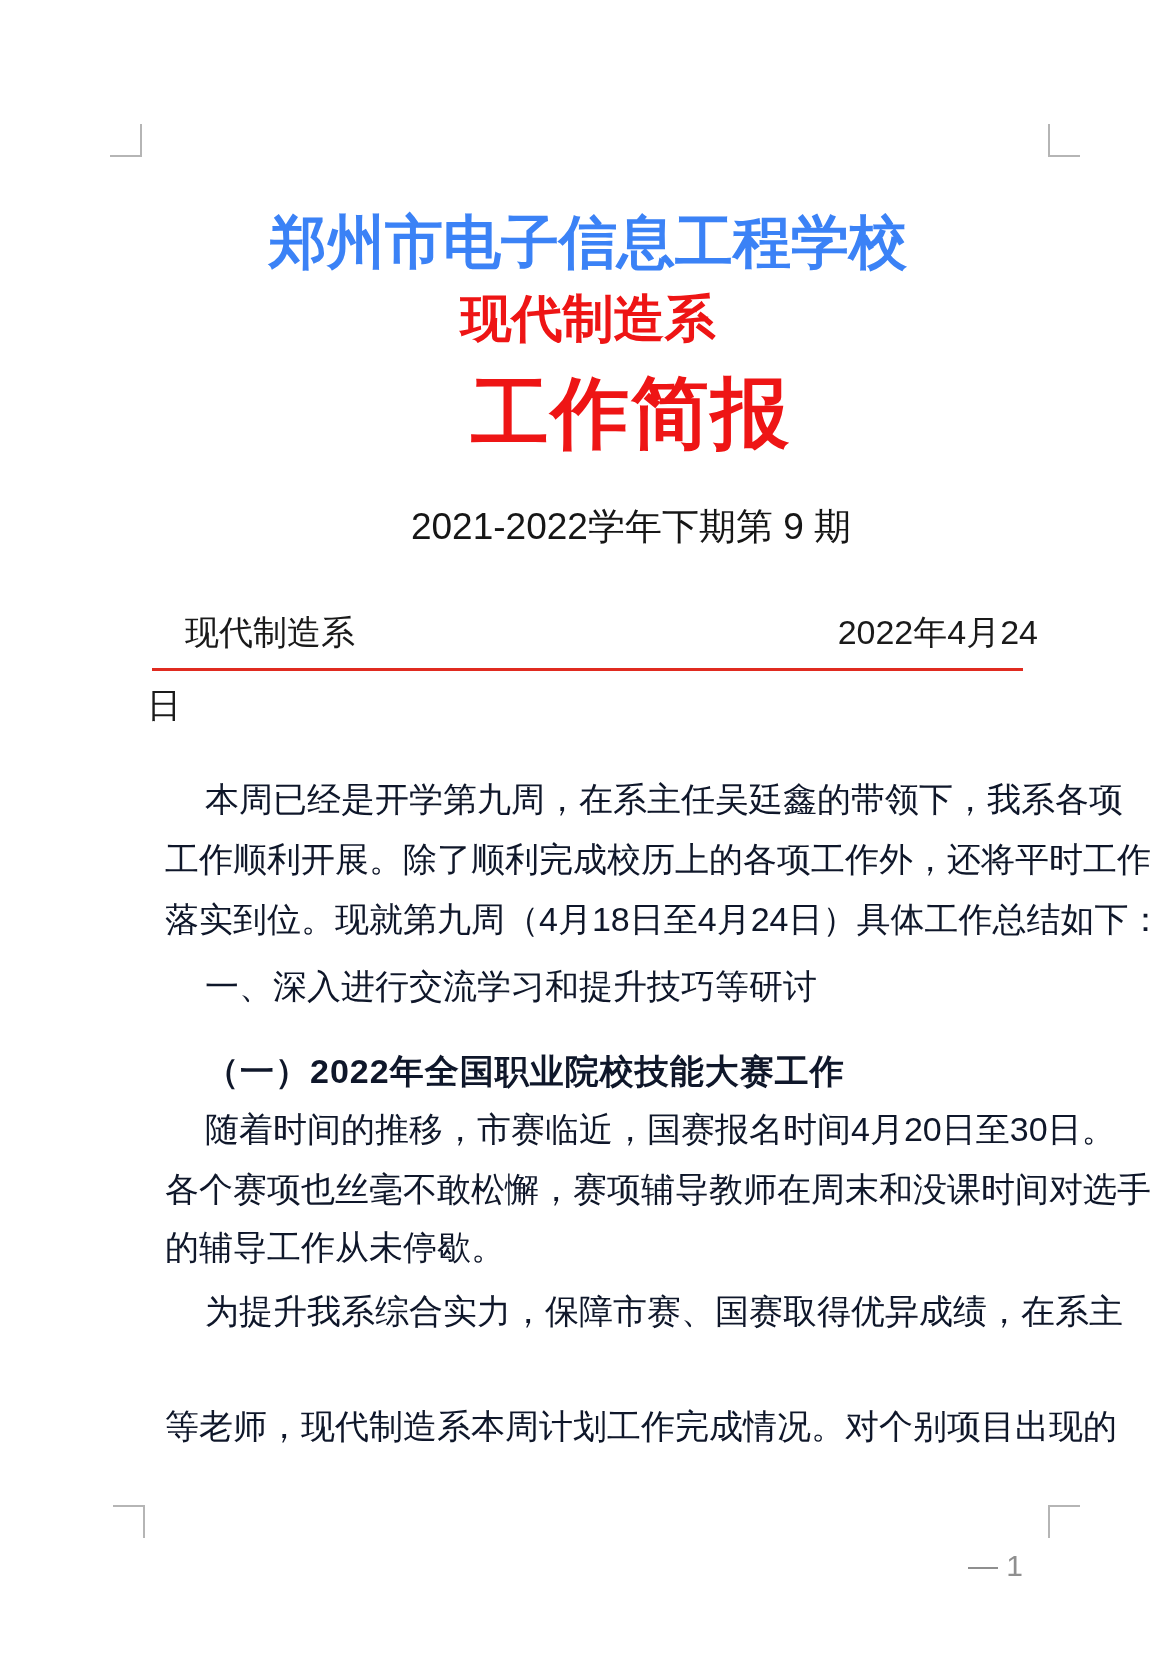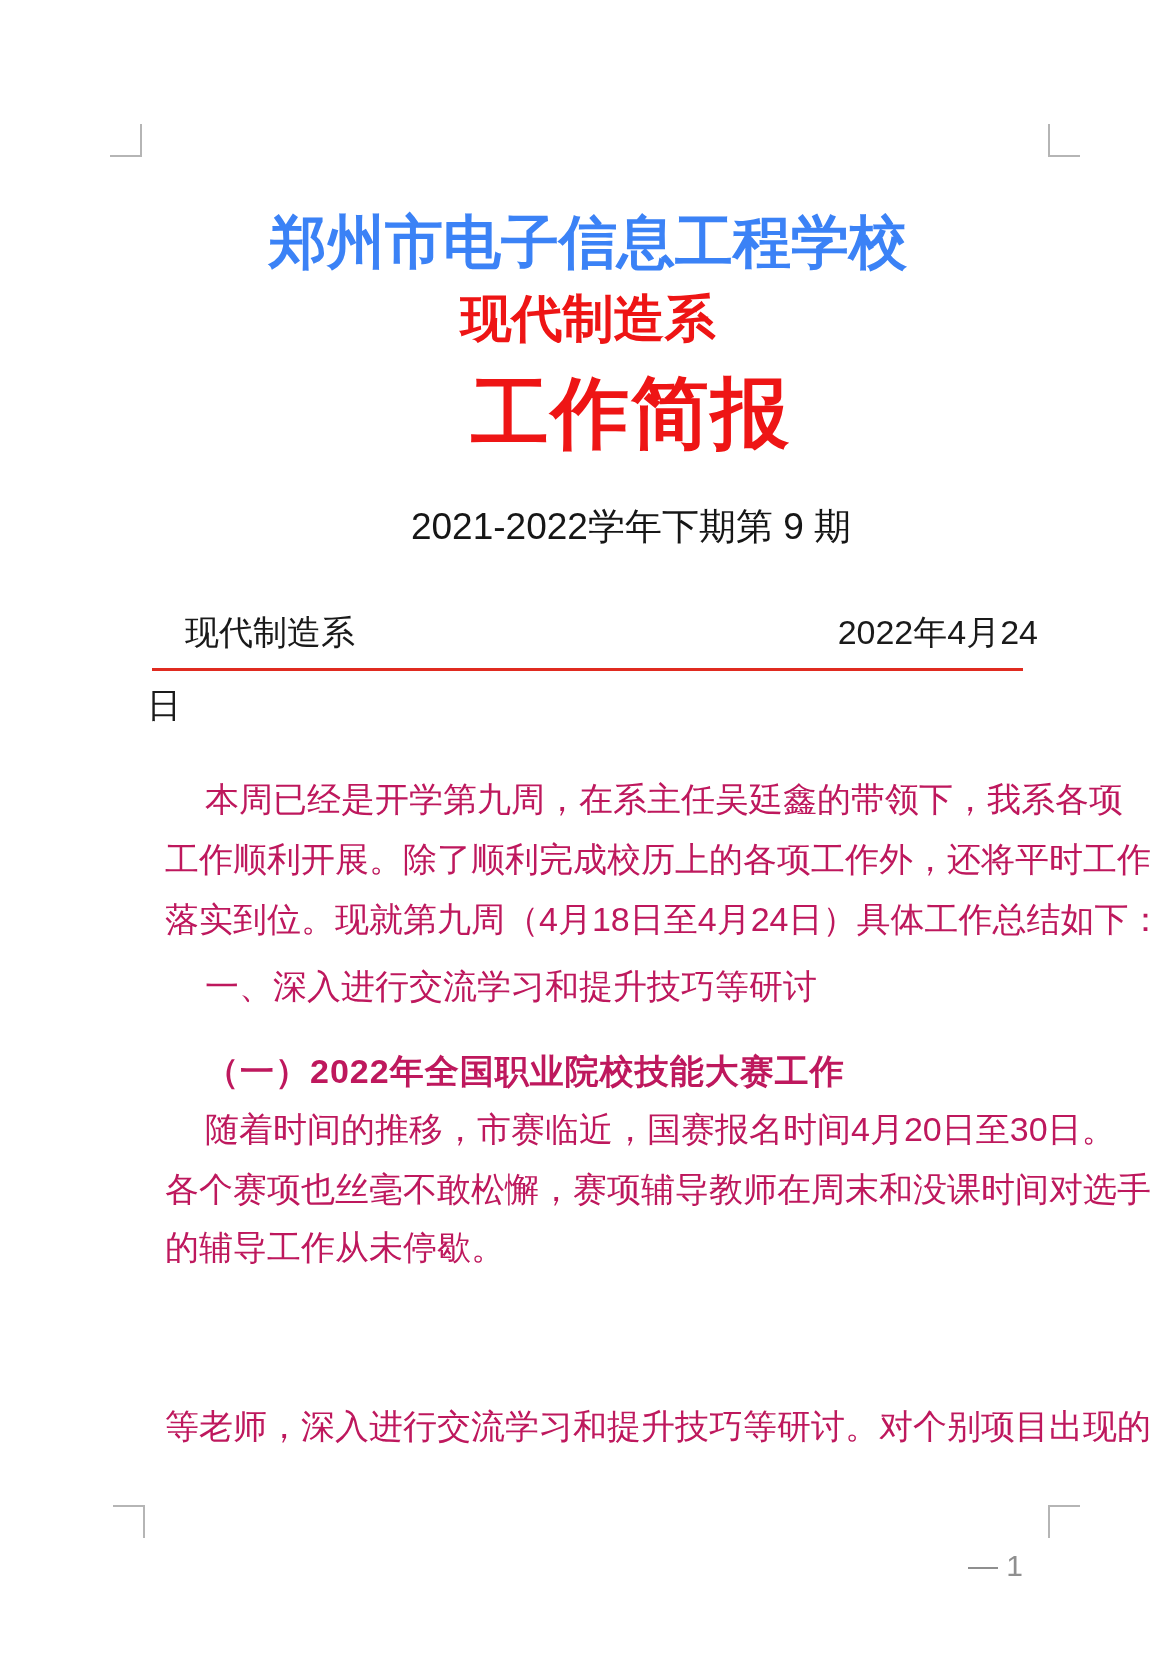--- a/index.html
+++ b/index.html
@@ -22,21 +22,21 @@
   .t1{top:197px;font-size:58px;font-weight:700;color:#3b82f6;margin-top:16px;}
   .t2{top:293px;font-size:51px;font-weight:700;color:#ee1515;}
   .t3{top:374px;font-size:78px;font-weight:700;color:#ee1515;letter-spacing:2px;padding-left:43px;}
   .issue{top:508px;font-size:37px;font-weight:400;color:#161616;padding-left:43px;}
 
   .meta-left{position:absolute;left:185px;top:615px;font-size:34px;line-height:1;white-space:nowrap;}
   .meta-right{position:absolute;right:138px;top:615px;font-size:34px;line-height:1;white-space:nowrap;}
   .rule{position:absolute;left:152px;top:668px;width:871px;height:3px;background:#e02b20;}
   .meta-wrap{position:absolute;left:147px;top:688px;font-size:34px;line-height:1;}
 
-  .bline{position:absolute;font-size:34px;line-height:1;white-space:nowrap;color:#be185d;}
+  .bline{position:absolute;font-size:34px;line-height:1;white-space:nowrap;color:#0f172a;}
   .indent{left:205px;}
   .flush{left:152px;margin-left:13px;}
   .serifhead{font-family:Liberation Sans, sans-serif;font-weight:700;letter-spacing:1px;}
 
   .pagenum{position:absolute;right:153px;top:1551px;font-size:30px;line-height:1;color:#8f8f8f;white-space:nowrap;}
 </style>
 </head>
 <body>
 
 <div id="page">
@@ -61,17 +61,18 @@
   <div class="bline flush" style="top:902px">落实到位。现就第九周（4月18日至4月24日）具体工作总结如下：</div>
 
   <div class="bline indent" style="top:969px">一、深入进行交流学习和提升技巧等研讨</div>
 
   <div class="bline indent serifhead" style="top:1054px">（一）2022年全国职业院校技能大赛工作</div>
 
   <div class="bline indent" style="top:1112px">随着时间的推移，市赛临近，国赛报名时间4月20日至30日。</div>
   <div class="bline flush" style="top:1172px">各个赛项也丝毫不敢松懈，赛项辅导教师在周末和没课时间对选手</div>
   <div class="bline flush" style="top:1230px">的辅导工作从未停歇。</div>
 
-  <div class="bline flush" style="top:1409px">等老师，深入进行交流学习和提升技巧等研讨。对个别项目出现的</div>
+  <div class="bline indent" style="top:1294px">为提升我系综合实力，保障市赛、国赛取得优异成绩，在系主</div>
+  <div class="bline flush" style="top:1409px">等老师，现代制造系本周计划工作完成情况。对个别项目出现的</div>
 
   <div class="pagenum">— 1</div>
 
 </div>
 
 </body></html>

